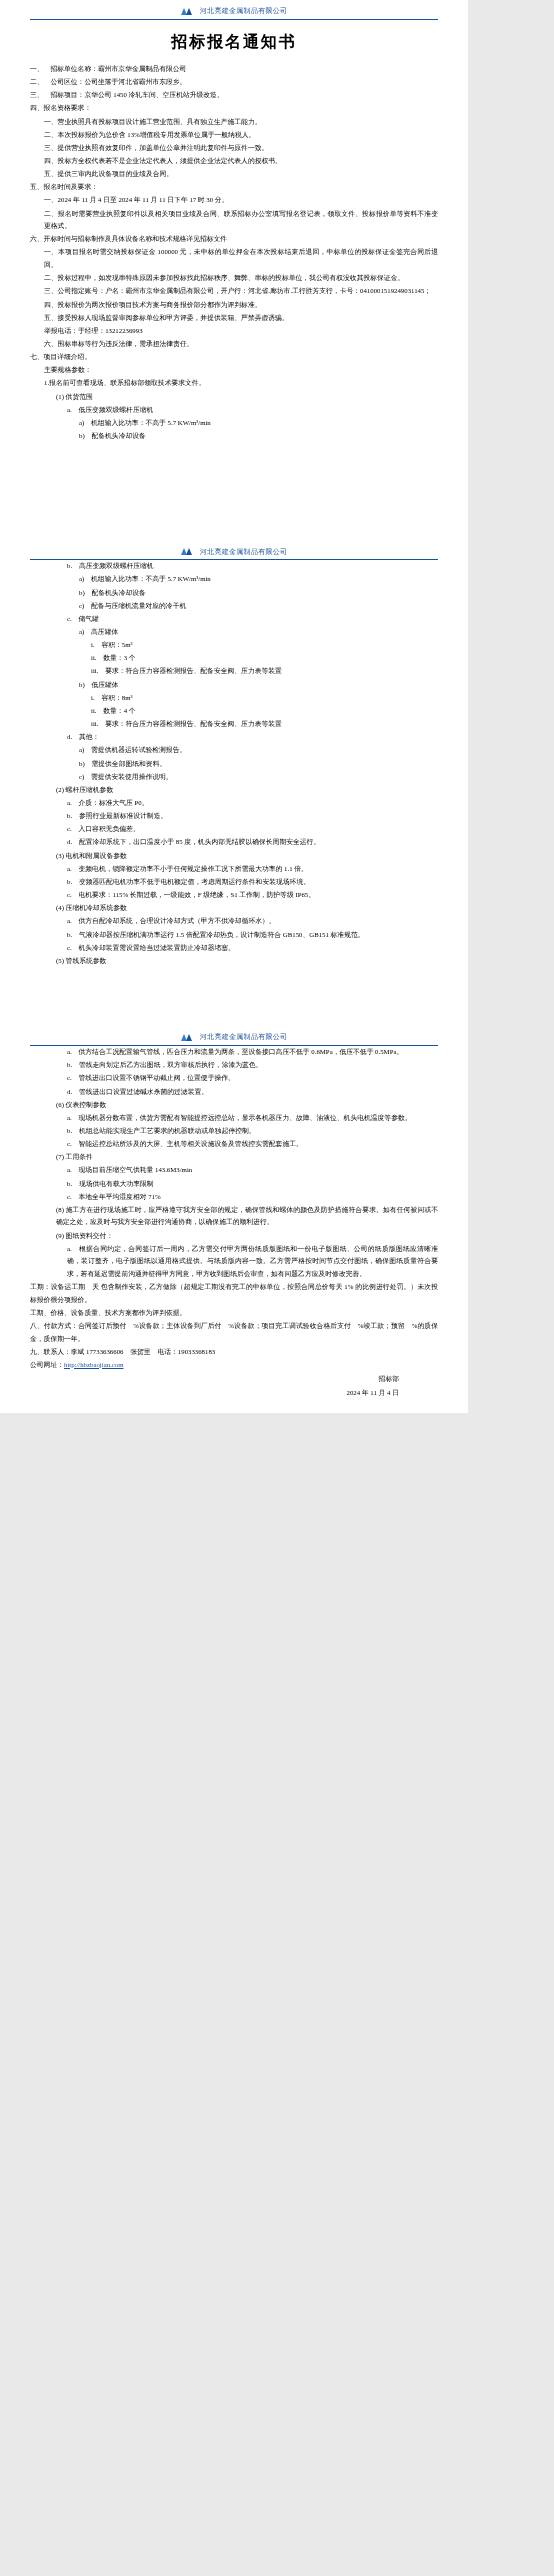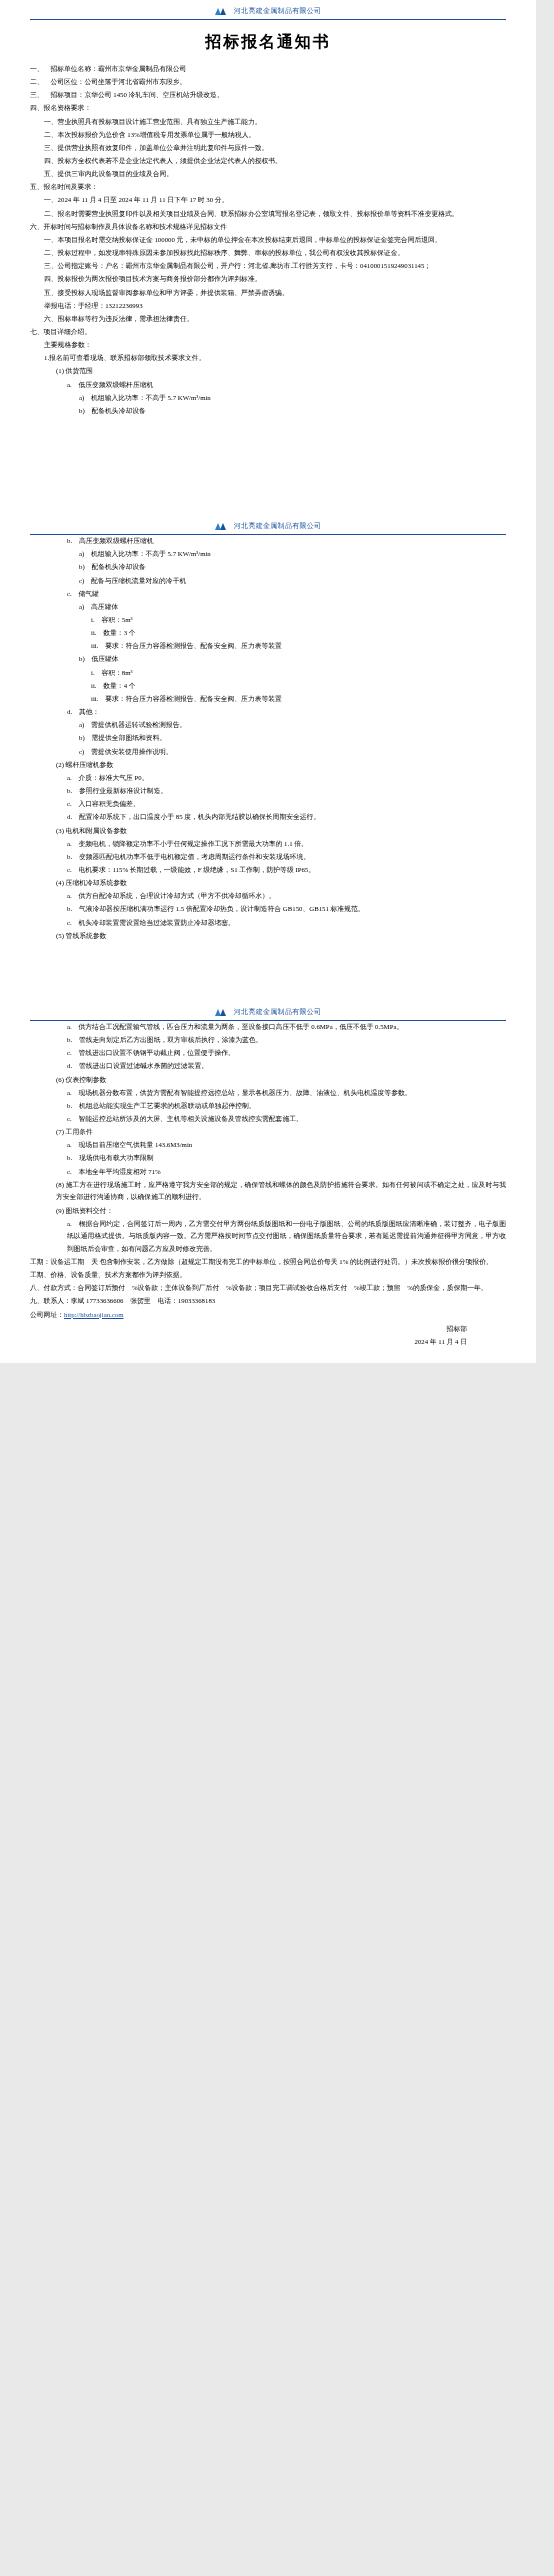--- a/index.html
+++ b/index.html
@@ -5,21 +5,21 @@
   html, body {
     margin: 0;
     padding: 0;
     background: #e9e9e9;
   }
   body {
     font-family: "Liberation Serif", "DejaVu Serif", serif;
     width: 554px;
   }
   .page {
-    width: 536px;
+    width: 468px;
     background: #ffffff;
     position: relative;
     box-sizing: border-box;
     padding: 0 30px;
   }
   
   .doc-header {
     border-bottom: 1.3px solid #1a4f9c;
     padding: 6.4px 0 2.6px 0;
     display: flex;

